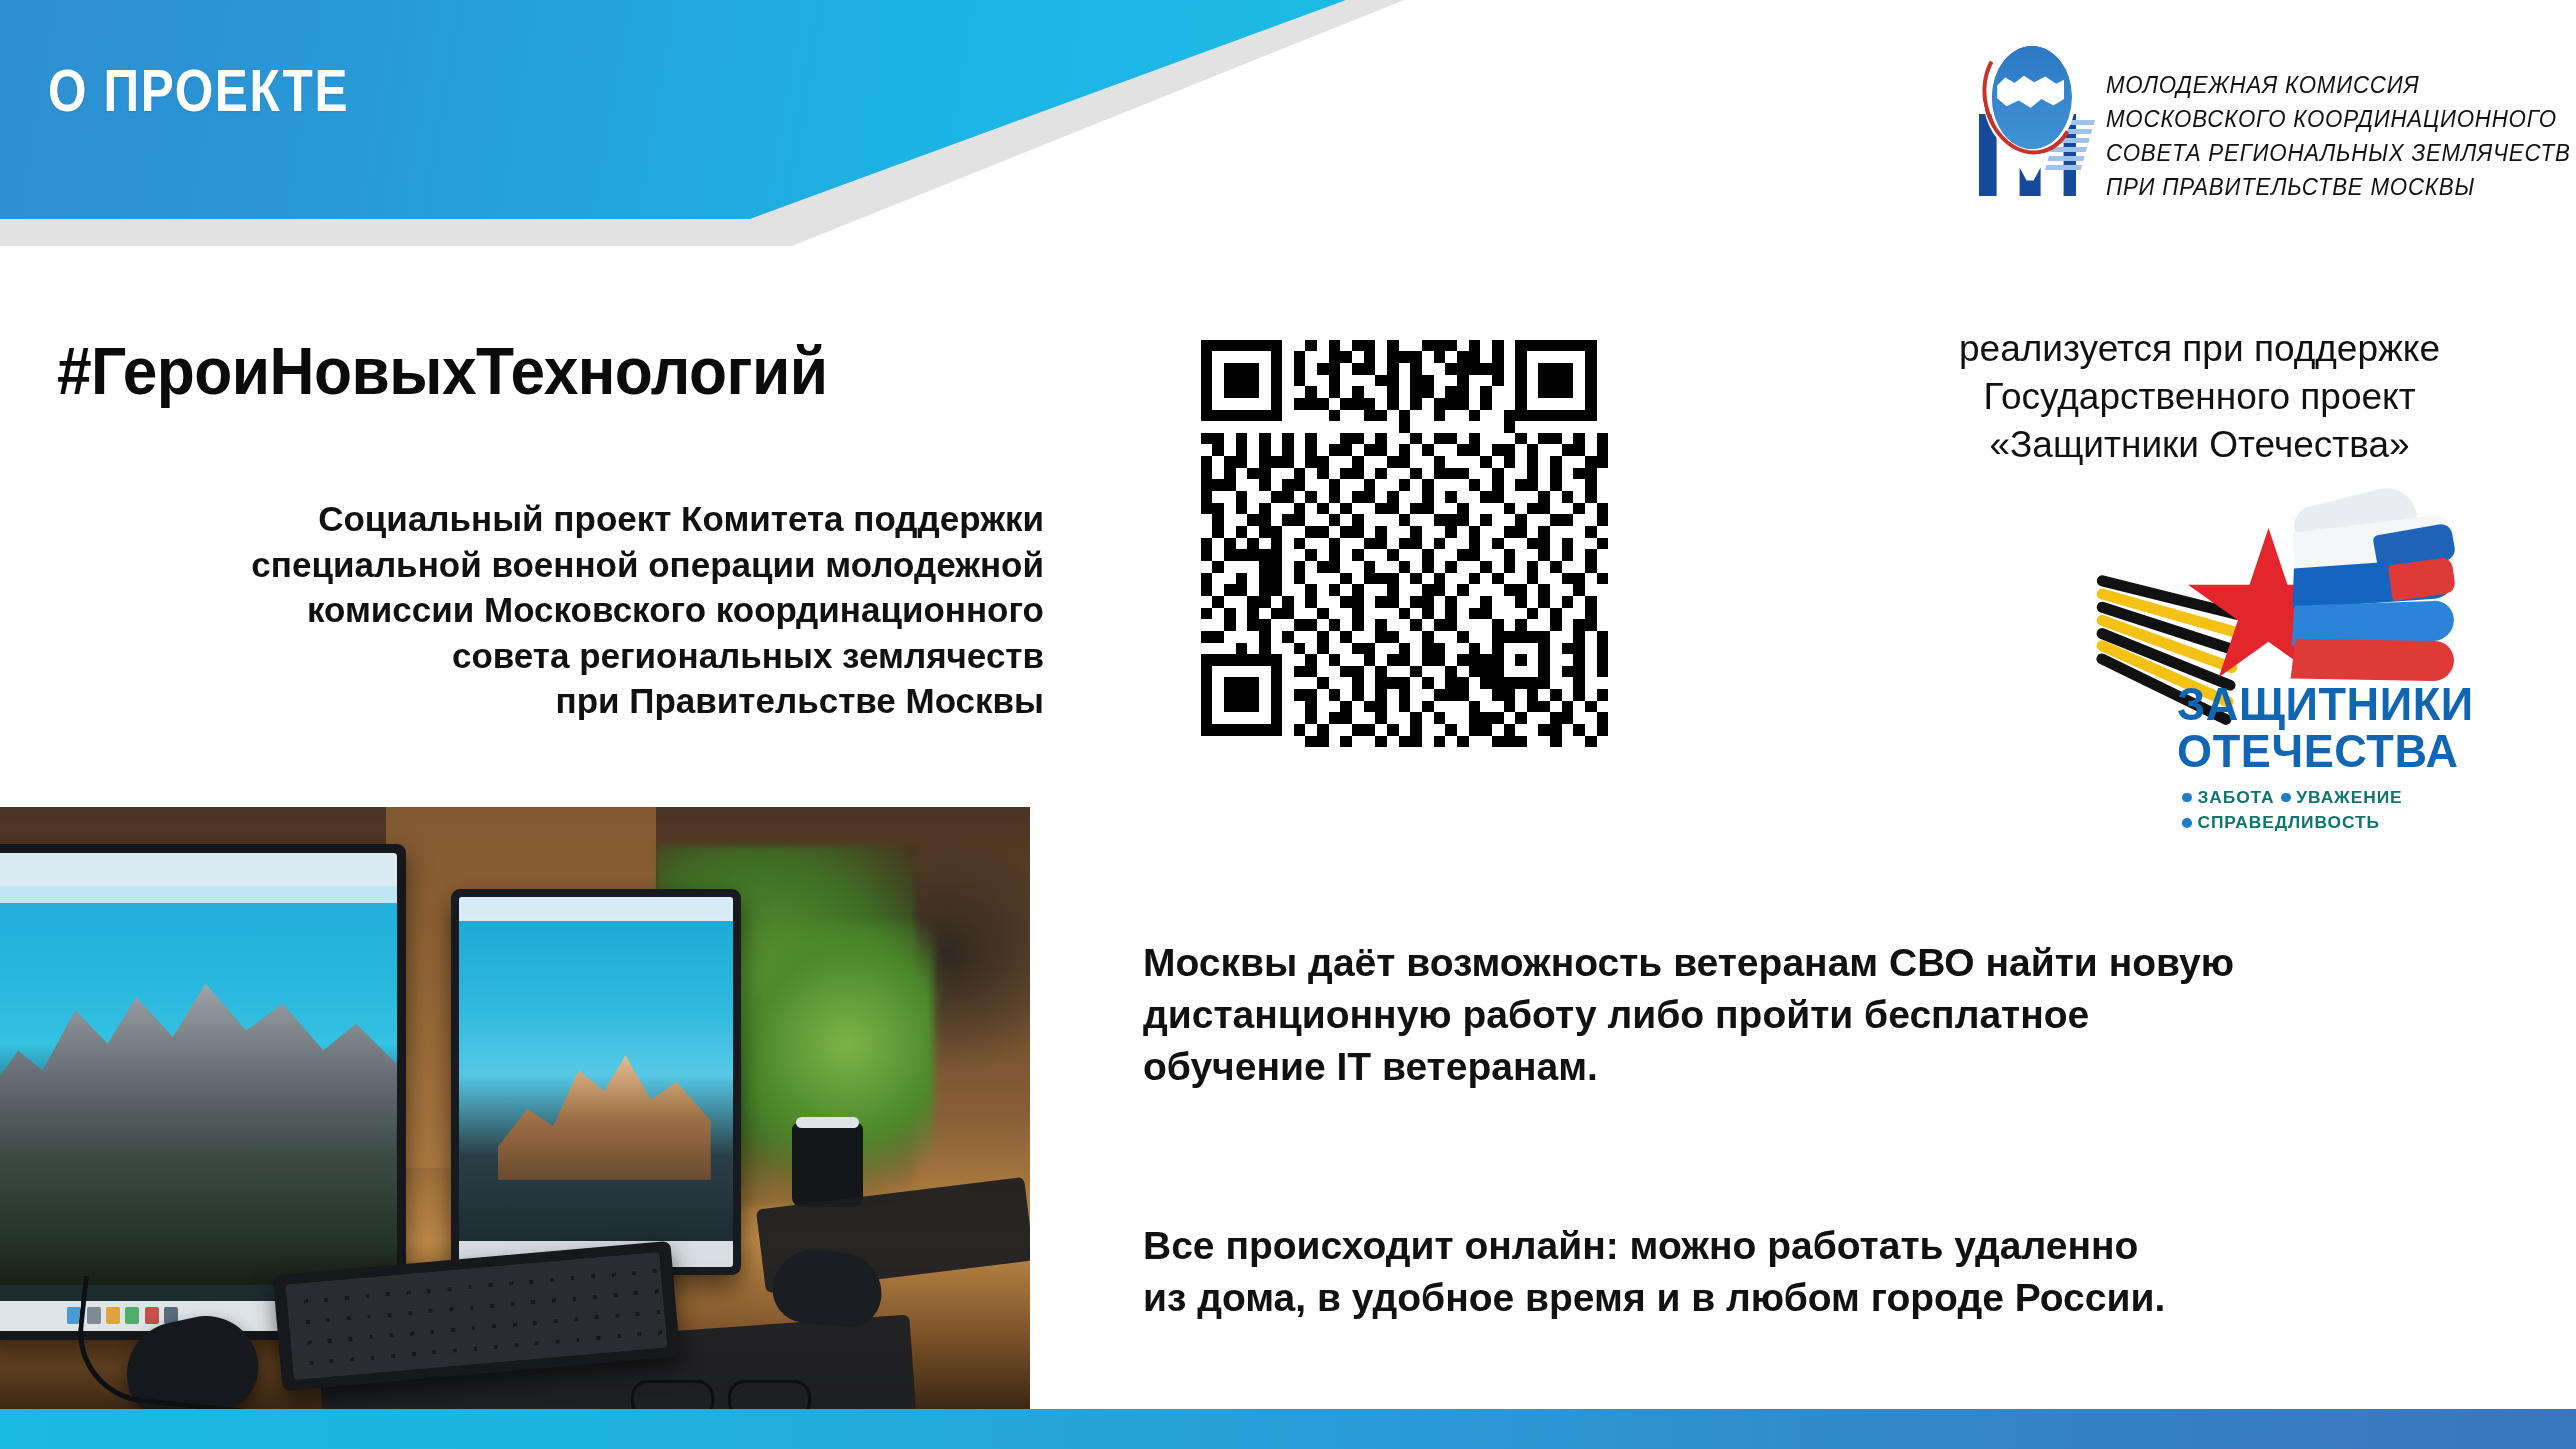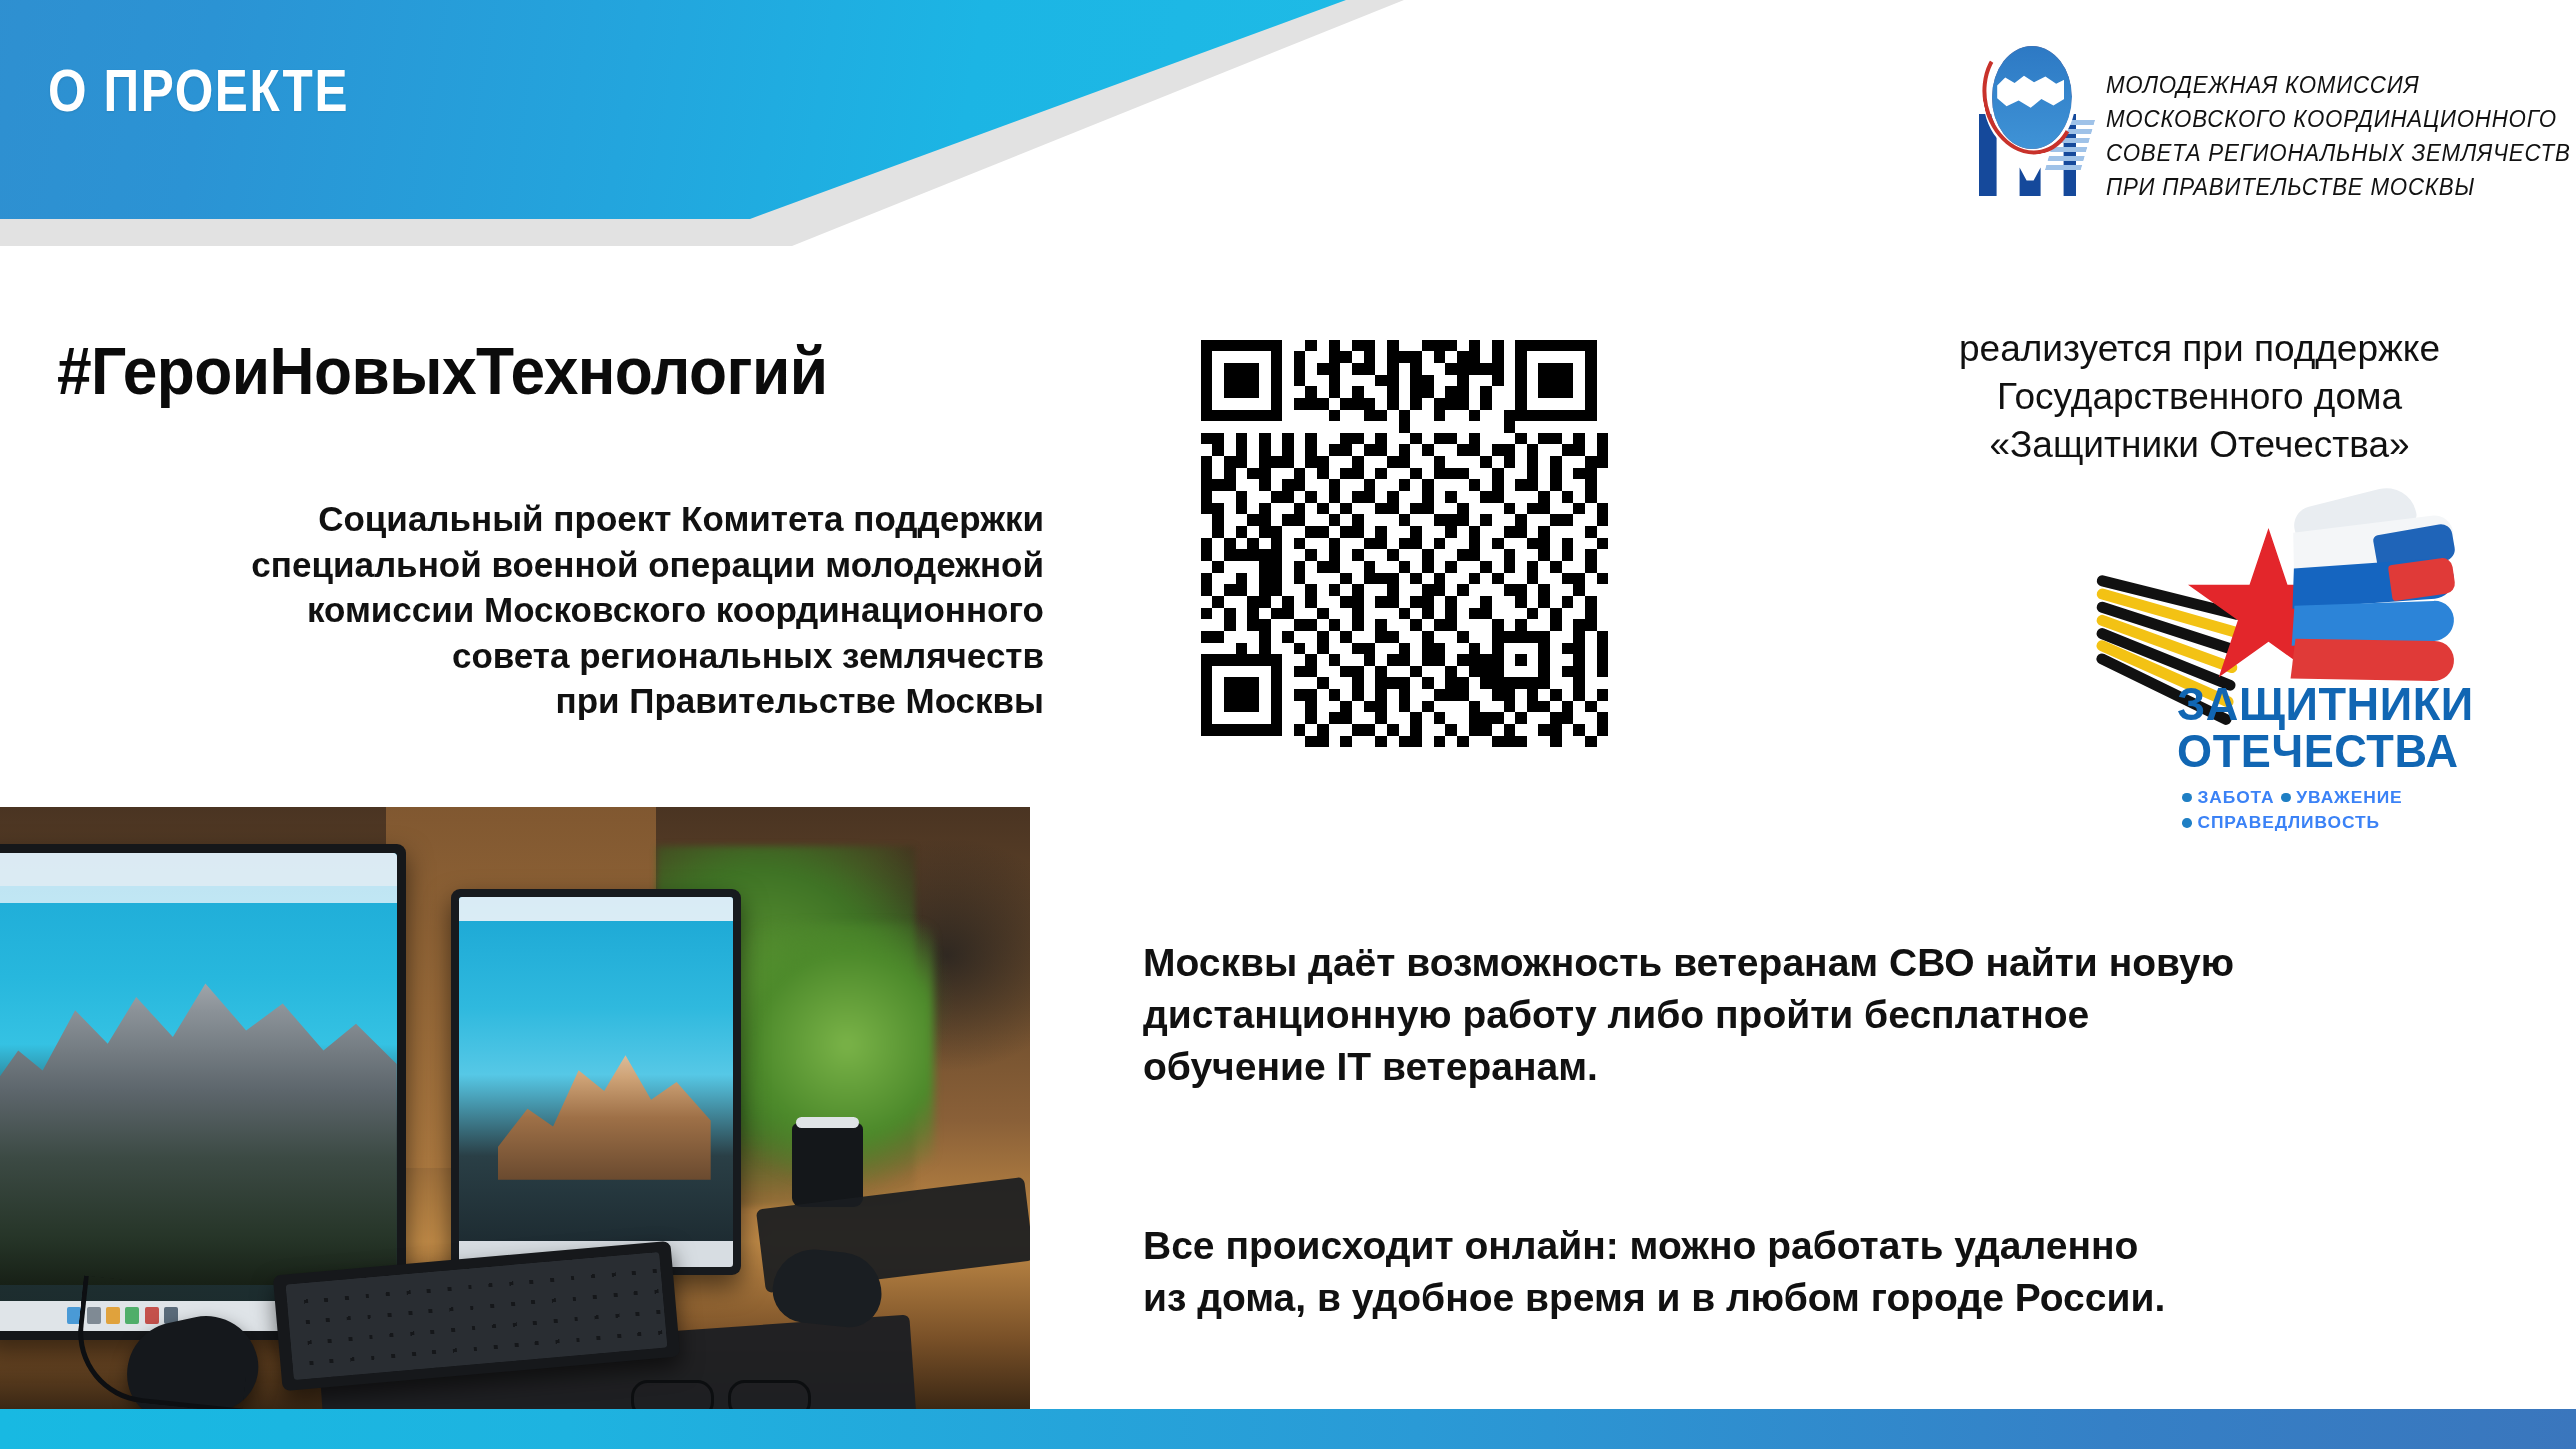--- a/index.html
+++ b/index.html
@@ -117,21 +117,21 @@
   .flag .w3{top:85px;background:#2c84d8;transform:rotate(-2deg) skewX(-6deg);}
   .flag .w4{top:122px;background:#e03a38;transform:rotate(1deg) skewX(-6deg);}
   .flag .w0{top:-22px;width:122px;height:39px;background:#e9edf1;border-radius:19.3px 30px 6.4px 0;transform:rotate(-14deg);}
   .flag .w1b{top:11.6px;left:82px;width:79px;height:37px;background:#1f64b8;border-radius:5.2px 11.6px 11.6px 5.2px;transform:rotate(-10deg);}
   .flag .w2b{top:43px;left:97px;width:64px;height:36px;background:#e03a38;border-radius:3.9px 10.3px 10.3px 3.9px;transform:rotate(-8deg);}
   .def-name{
     position:absolute;left:71px;top:166px;width:335px;text-align:left;
     color:#1166b3;font-weight:bold;font-size:46px;line-height:1.02;letter-spacing:0.6px;
     transform:scaleX(.98);transform-origin:left center;
   }
-  .def-values{position:absolute;left:76px;top:270px;width:361px;color:#3b82f6;font-size:17.4px;font-weight:bold;line-height:1.45;letter-spacing:0.9px;}
+  .def-values{position:absolute;left:76px;top:270px;width:361px;color:#0f766e;font-size:17.4px;font-weight:bold;line-height:1.45;letter-spacing:0.9px;}
   .def-values .row{display:flex;align-items:center;gap:6.4px;}
   .def-values .row .grp{display:flex;align-items:center;gap:5.8px;}
   .dot{width:9.7px;height:9.7px;border-radius:50%;background:#1f7fc4;flex:0 0 9.7px;}
 
   
   .photo{position:absolute;left:0;top:807px;width:1030px;height:603px;overflow:hidden;background:#1a1714;}
   .photo .scene{position:absolute;inset:0;
     background:
       radial-gradient(ellipse 270px 213px at 760px 193px, rgba(80,150,60,.85) 0%, rgba(50,110,40,.45) 45%, rgba(0,0,0,0) 72%),
       radial-gradient(ellipse 193px 167px at 947px 148px, rgba(30,30,30,.75) 0%, rgba(0,0,0,0) 70%),
@@ -592,21 +592,21 @@
           <rect x="23" y="35" width="1" height="1"></rect>
           <rect x="26" y="35" width="3" height="1"></rect>
           <rect x="31" y="35" width="1" height="1"></rect>
           <rect x="34" y="35" width="1" height="1"></rect>
       </g>
     </svg>
   </div>
 
   <div class="support-text">
     <div>реализуется при поддержке</div>
-    <div>Государственного дома</div>
+    <div>Государственного проект</div>
     <div>«Защитники Отечества»</div>
   </div>
 
   <div class="def-logo">
     <div class="def-emblem">
       <div class="ribbon">
         <i style="top:0px;transform:rotate(14deg);"></i>
         <i class="y" style="top:13px;transform:rotate(16deg);"></i>
         <i style="top:26px;transform:rotate(18deg);"></i>
         <i class="y" style="top:39px;transform:rotate(20deg);"></i>

